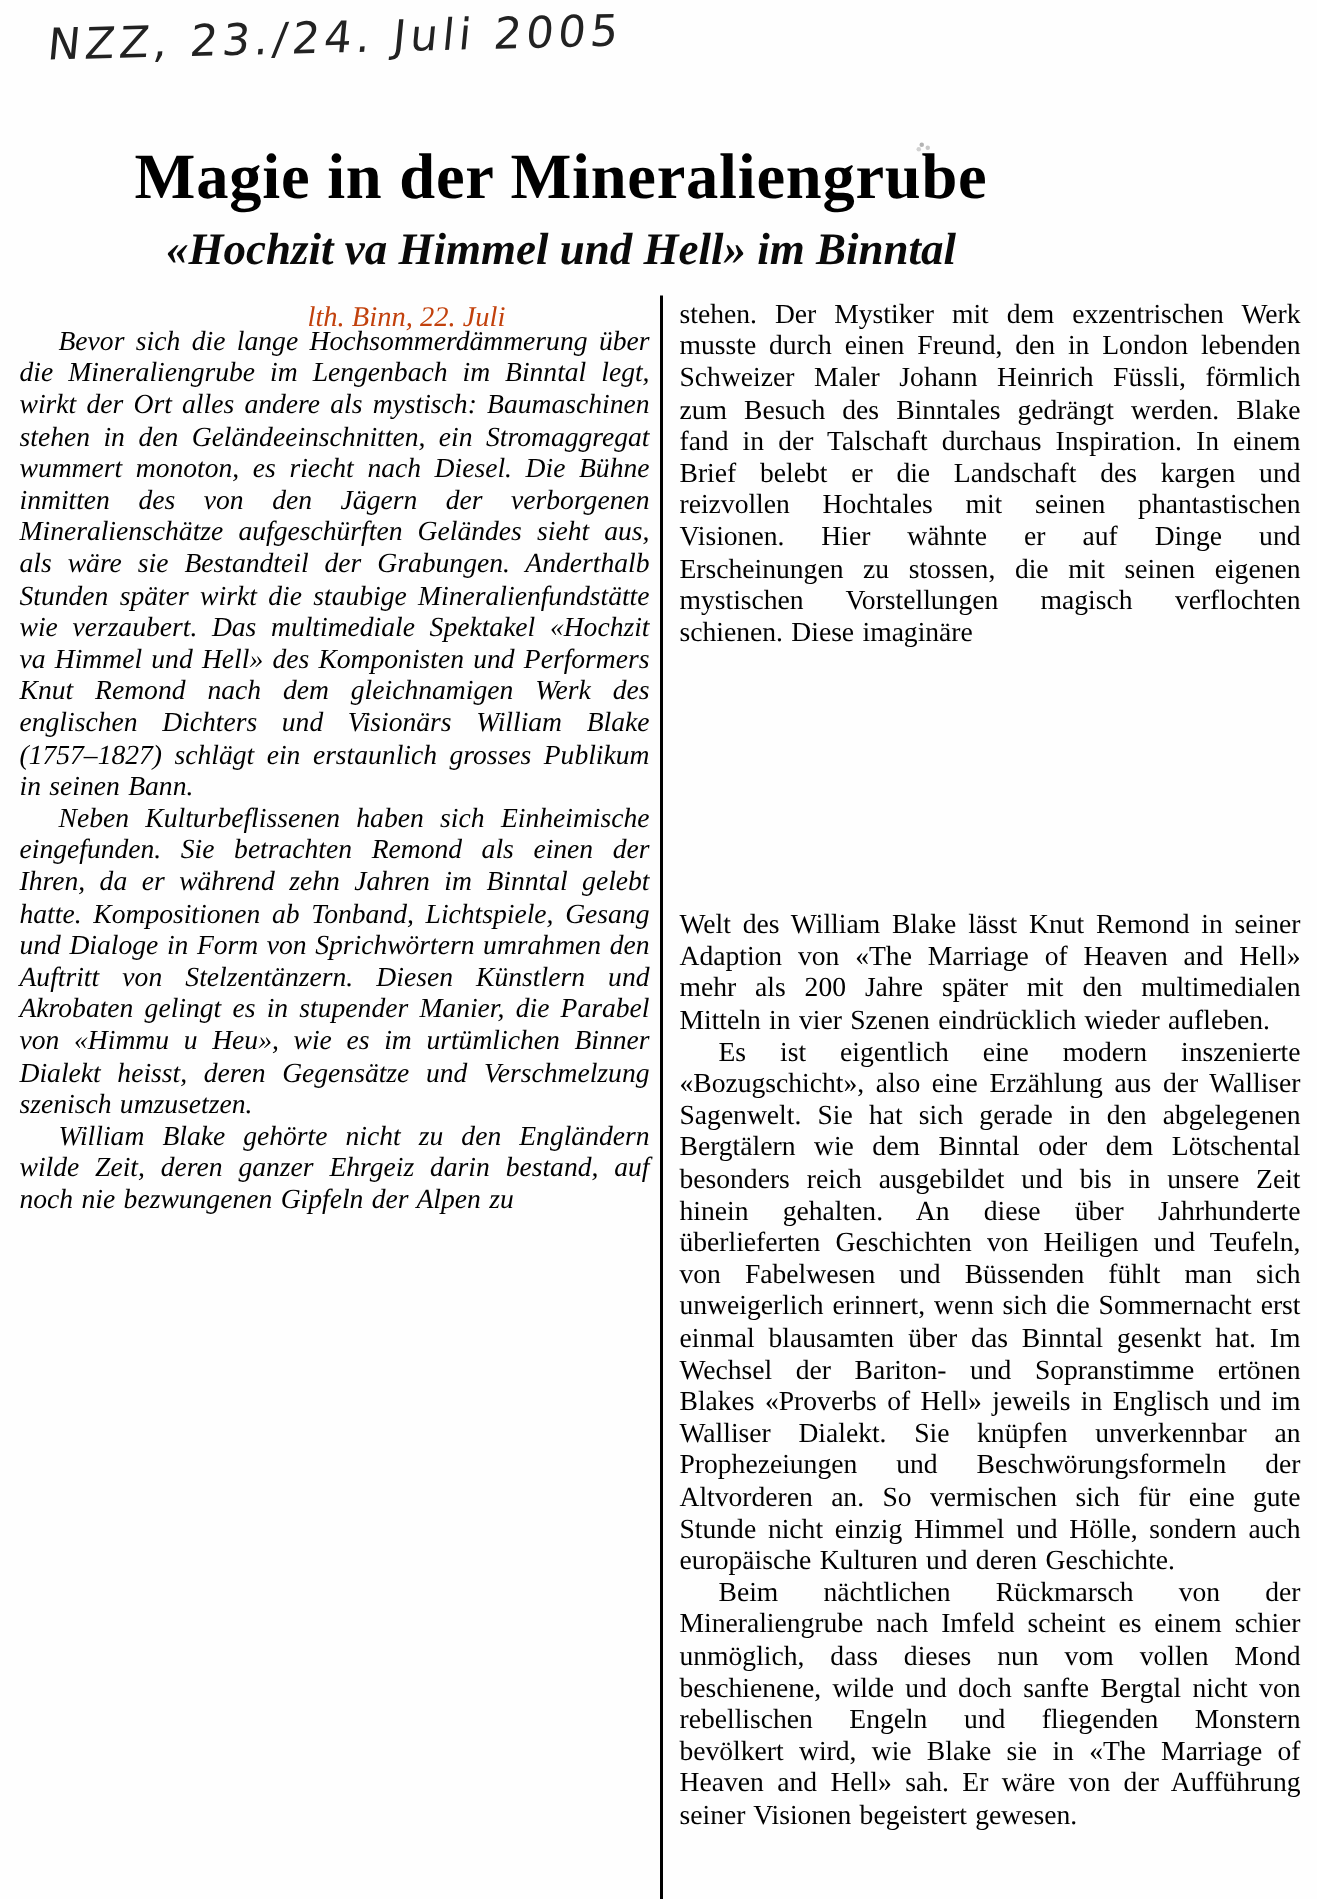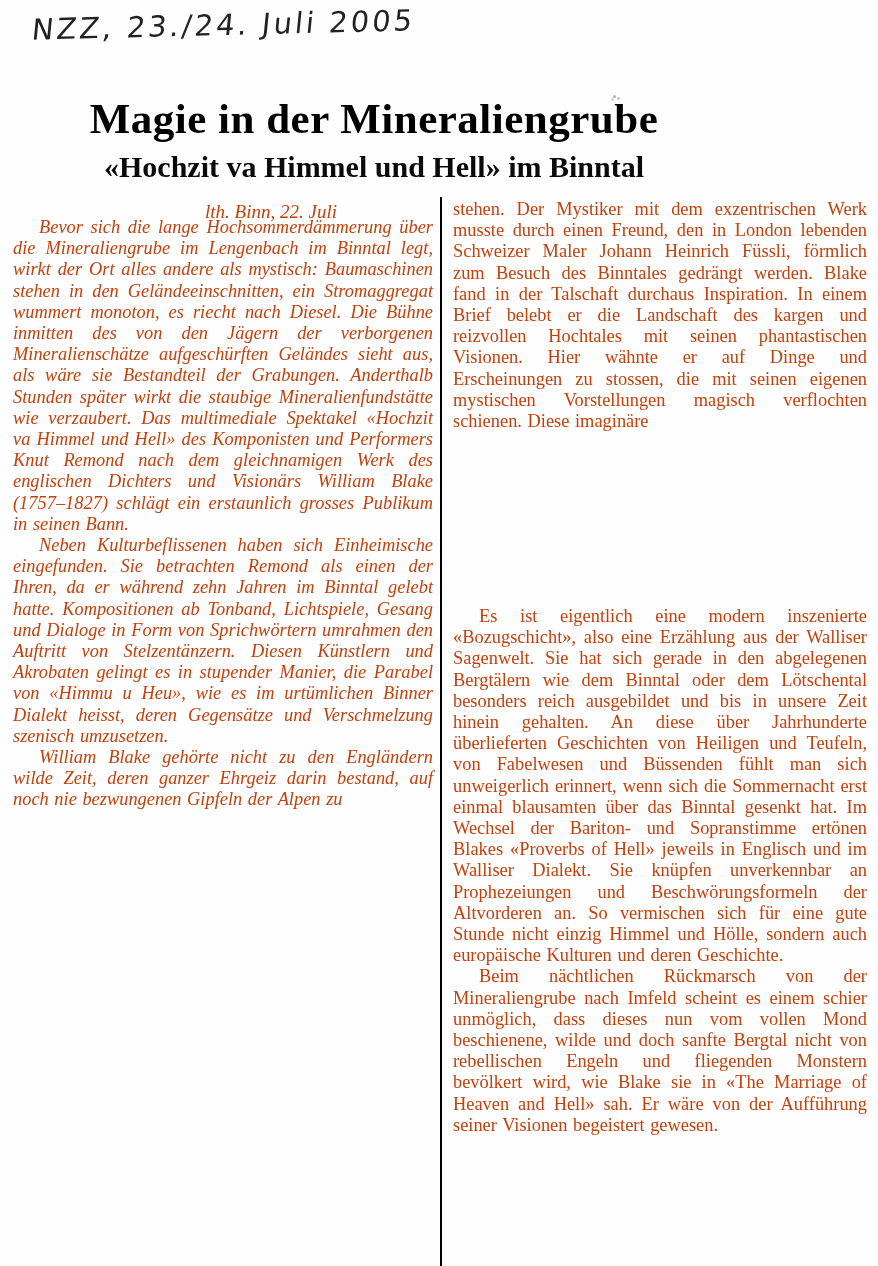--- a/index.html
+++ b/index.html
@@ -32,20 +32,21 @@
     font-size:43px;
     font-weight:bold;
     letter-spacing:0.5px;
     color:#000;
     font-family:"Liberation Serif", serif;
   }
   .subtitle{
     margin:7px 0 0 0;
     font-size:30px;
     font-weight:bold;
+    font-style:italic;
     color:#0a0a0a;
   }
 
   .dateline{
     position:absolute;top:201px;left:205px;
     font-style:italic;
     font-size:19px;
     color:#c2410c;
     white-space:nowrap;
   }
@@ -56,21 +57,21 @@
     width:2px;height:1069px;
     background:#000;
   }
 
   
   .colText{
     font-size:18.4px;
     line-height:21.2px;
     text-align:justify;
     hyphens:auto;
-    color:#c2410c;
+    color:#000000;
     word-spacing:1px;
   }
   .colText p{margin:0;text-indent:26px;}
   .colText p.no-indent{text-indent:0;}
 
   .col-left{position:absolute;top:217px;left:13px;width:420px;font-style:italic;}
   .col-right-top{position:absolute;top:199px;left:453px;width:414px;}
   .col-right-bottom{position:absolute;top:606px;left:453px;width:414px;}
 
   
@@ -104,17 +105,18 @@
     <p>Bevor sich die lange Hochsommerdämmerung über die Mineraliengrube im Lengenbach im Binntal legt, wirkt der Ort alles andere als mystisch: Baumaschinen stehen in den Geländeeinschnitten, ein Stromaggregat wummert monoton, es riecht nach Diesel. Die Bühne inmitten des von den Jägern der verborgenen Mineralienschätze aufgeschürften Geländes sieht aus, als wäre sie Bestandteil der Grabungen. Anderthalb Stunden später wirkt die staubige Mineralienfundstätte wie verzaubert. Das multimediale Spektakel «Hochzit va Himmel und Hell» des Komponisten und Performers Knut Remond nach dem gleichnamigen Werk des englischen Dichters und Visionärs William Blake (1757–1827) schlägt ein erstaunlich grosses Publikum in seinen Bann.</p>
     <p>Neben Kulturbeflissenen haben sich Einheimische eingefunden. Sie betrachten Remond als einen der Ihren, da er während zehn Jahren im Binntal gelebt hatte. Kompositionen ab Tonband, Lichtspiele, Gesang und Dialoge in Form von Sprichwörtern umrahmen den Auftritt von Stelzentänzern. Diesen Künstlern und Akrobaten gelingt es in stupender Manier, die Parabel von «Himmu u Heu», wie es im urtümlichen Binner Dialekt heisst, deren Gegensätze und Verschmelzung szenisch umzusetzen.</p>
     <p>William Blake gehörte nicht zu den Engländern wilde Zeit, deren ganzer Ehrgeiz darin bestand, auf noch nie bezwungenen Gipfeln der Alpen zu</p>
   </div>
 
   <div class="col-right-top colText">
     <p class="no-indent">stehen. Der Mystiker mit dem exzentrischen Werk musste durch einen Freund, den in London lebenden Schweizer Maler Johann Heinrich Füssli, förmlich zum Besuch des Binntales gedrängt werden. Blake fand in der Talschaft durchaus Inspiration. In einem Brief belebt er die Landschaft des kargen und reizvollen Hochtales mit seinen phantastischen Visionen. Hier wähnte er auf Dinge und Erscheinungen zu stossen, die mit seinen eigenen mystischen Vorstellungen magisch verflochten schienen. Diese imaginäre</p>
   </div>
 
   <div class="col-right-bottom colText">
+    <p class="no-indent">Welt des William Blake lässt Knut Remond in seiner Adaption von «The Marriage of Heaven and Hell» mehr als 200 Jahre später mit den multimedialen Mitteln in vier Szenen eindrücklich wieder aufleben.</p>
     <p>Es ist eigentlich eine modern inszenierte «Bozugschicht», also eine Erzählung aus der Walliser Sagenwelt. Sie hat sich gerade in den abgelegenen Bergtälern wie dem Binntal oder dem Lötschental besonders reich ausgebildet und bis in unsere Zeit hinein gehalten. An diese über Jahrhunderte überlieferten Geschichten von Heiligen und Teufeln, von Fabelwesen und Büssenden fühlt man sich unweigerlich erinnert, wenn sich die Sommernacht erst einmal blausamten über das Binntal gesenkt hat. Im Wechsel der Bariton- und Sopranstimme ertönen Blakes «Proverbs of Hell» jeweils in Englisch und im Walliser Dialekt. Sie knüpfen unverkennbar an Prophezeiungen und Beschwörungsformeln der Altvorderen an. So vermischen sich für eine gute Stunde nicht einzig Himmel und Hölle, sondern auch europäische Kulturen und deren Geschichte.</p>
     <p>Beim nächtlichen Rückmarsch von der Mineraliengrube nach Imfeld scheint es einem schier unmöglich, dass dieses nun vom vollen Mond beschienene, wilde und doch sanfte Bergtal nicht von rebellischen Engeln und fliegenden Monstern bevölkert wird, wie Blake sie in «The Marriage of Heaven and Hell» sah. Er wäre von der Aufführung seiner Visionen begeistert gewesen.</p>
   </div>
 
 </div>
 
 </body></html>

